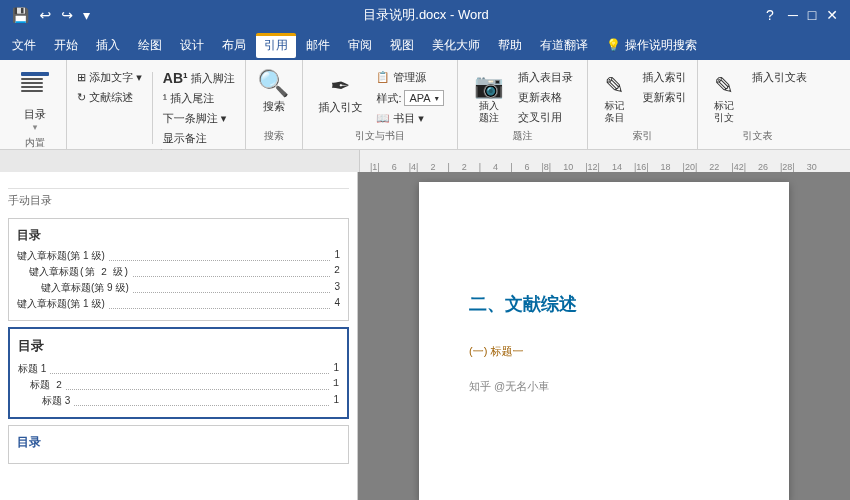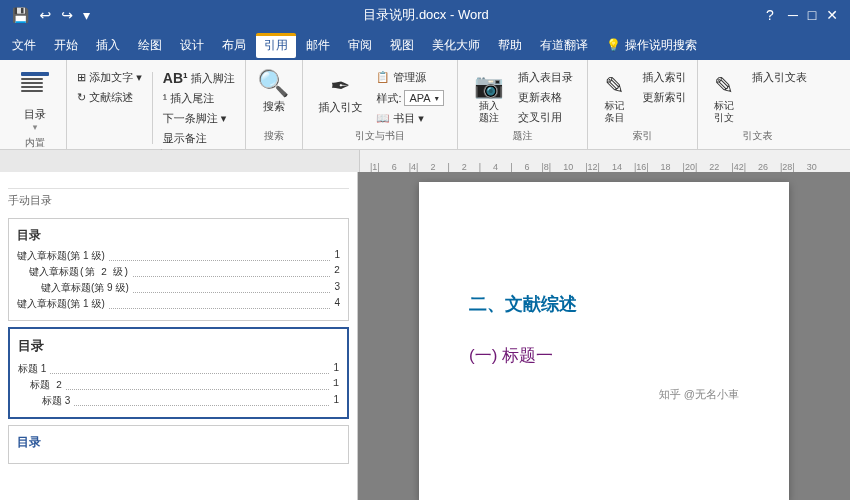--- a/index.html
+++ b/index.html
@@ -152,22 +152,22 @@
     }
     #doc-page {
       background: white;
       width: 370px;
       min-height: 320px;
       padding: 40px 50px 40px 50px;
       box-shadow: 0 2px 8px rgba(0,0,0,0.3);
     }
     .doc-section-title { font-size: 16px; font-weight: bold; color: #333; margin-bottom: 14px; }
     .doc-section-title2 { font-size: 18px; font-weight: bold; color: #0369a1; margin-bottom: 14px; }
-    .doc-sub-title { font-size: 17px; color: #701a75; margin-bottom: 8px; }
-    .doc-watermark { font-size: 11px; color: #888; text-align: right; margin-top: 20px; }
+    .doc-sub-title { font-size: 11px; color: #a16207; margin-bottom: 8px; }
+    .doc-watermark { font-size: 11px; color: #888; text-align: left; margin-top: 20px; }
 
     
     .qa-icon { color: white; font-size: 14px; cursor: pointer; padding: 2px; }
 
     
     .dropdown-arrow { font-size: 8px; vertical-align: middle; }
 
     .ribbon-separator { width: 1px; background: #d0d0d0; margin: 4px 2px; align-self: stretch; }
 
     .cite-style-box {

